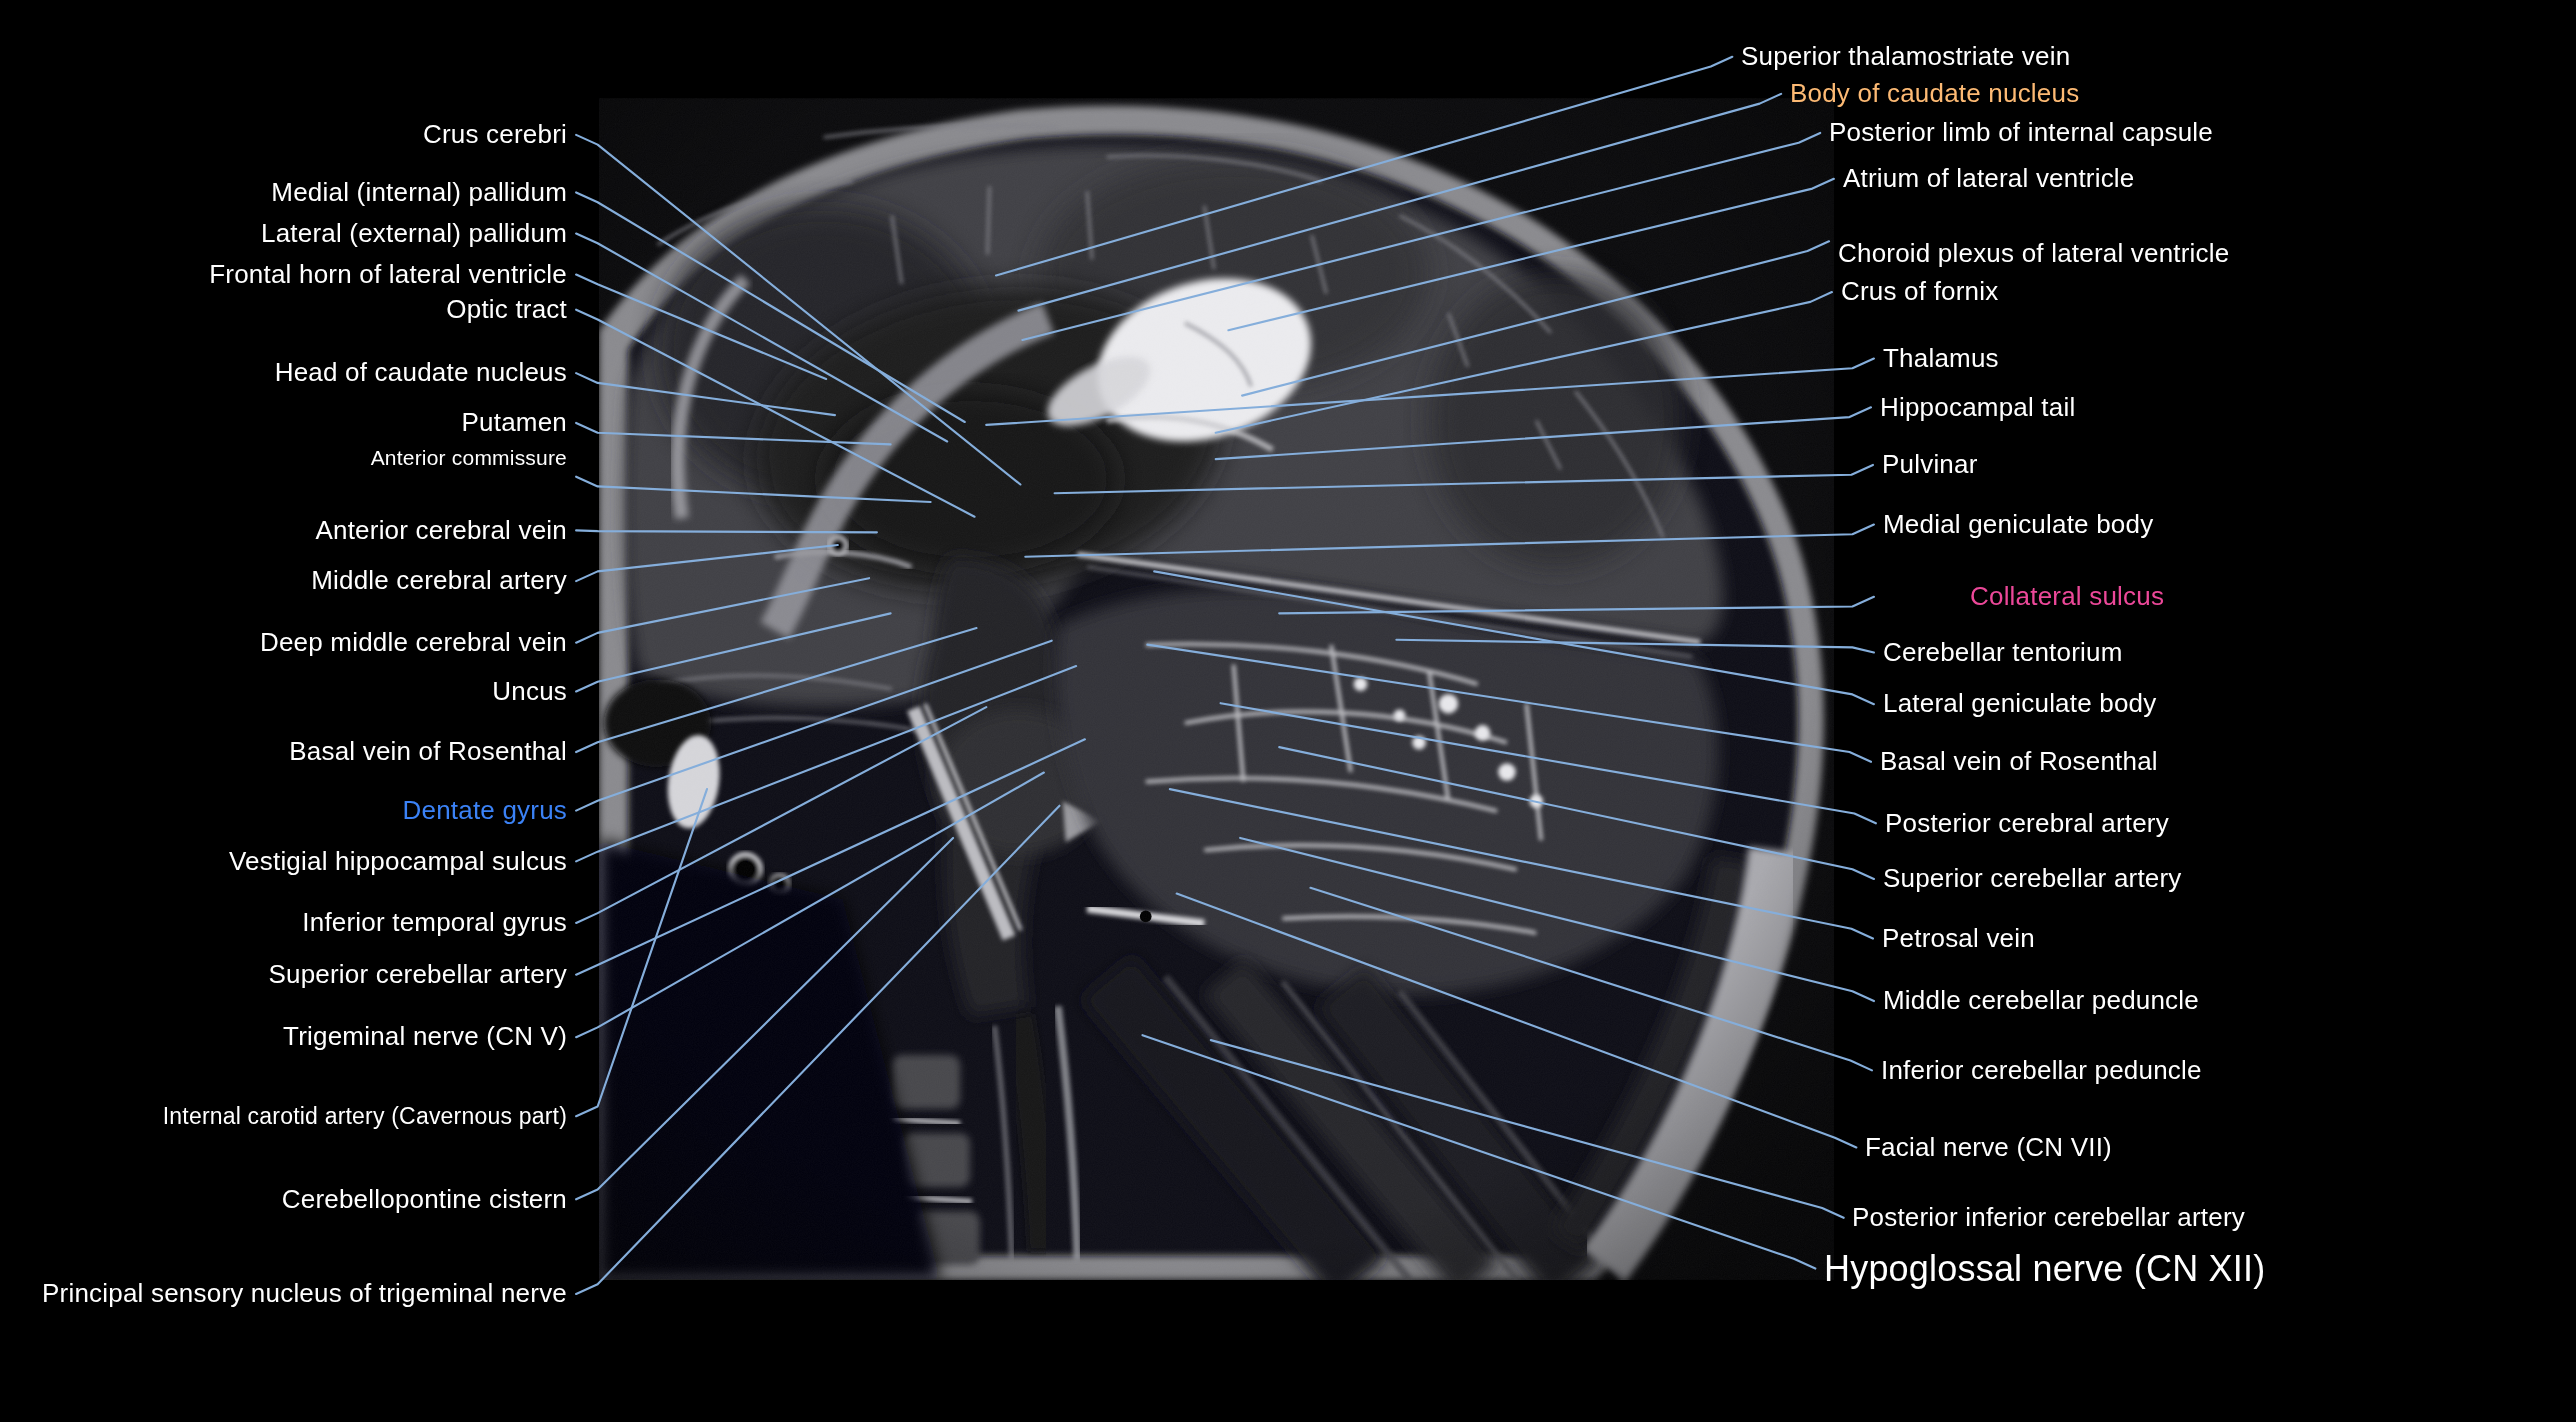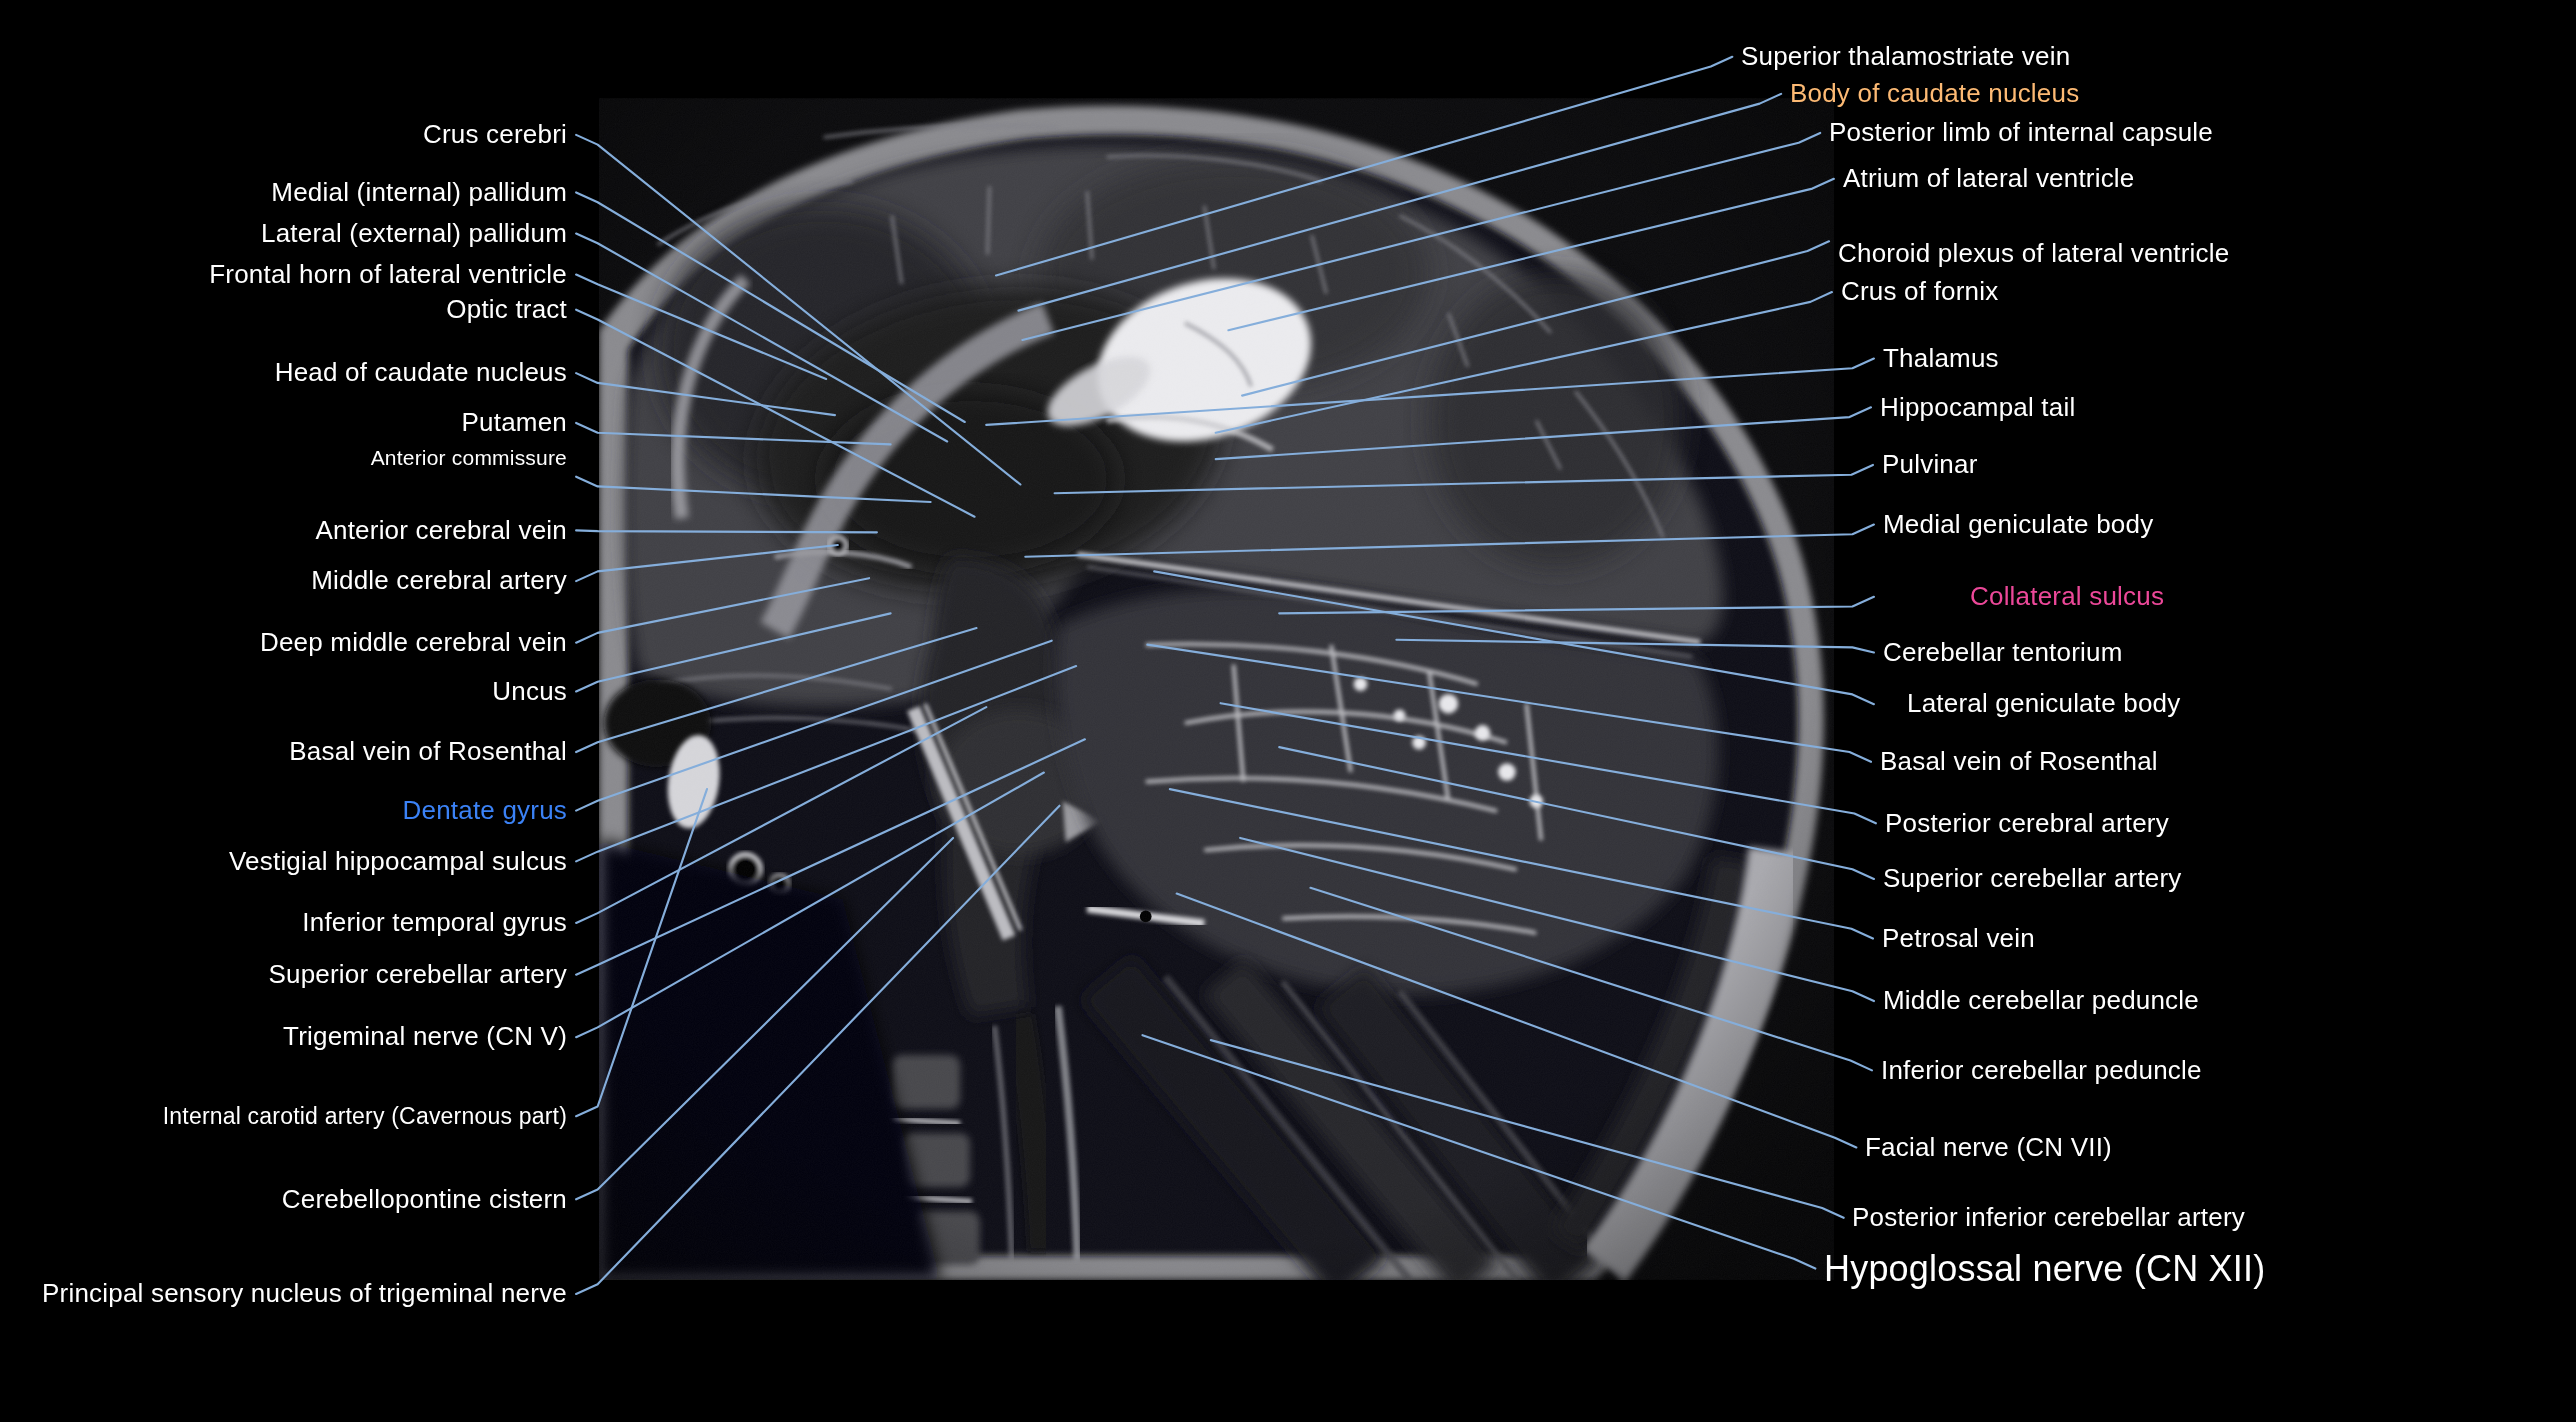--- a/index.html
+++ b/index.html
@@ -257,21 +257,21 @@
       <div class="anat-label right" style="top: 116px; font-size: 26px; color: rgb(255, 255, 255); left: 1829px;">Posterior limb of internal capsule</div>
       <div class="anat-label right" style="top: 162px; font-size: 26px; color: rgb(255, 255, 255); left: 1843px;">Atrium of lateral ventricle</div>
       <div class="anat-label right" style="top: 225px; font-size: 26px; color: rgb(255, 255, 255); left: 1838px; margin-top: 12px;">Choroid plexus of lateral ventricle</div>
       <div class="anat-label right" style="top: 275px; font-size: 26px; color: rgb(255, 255, 255); left: 1841px;">Crus of fornix</div>
       <div class="anat-label right" style="top: 342px; font-size: 26px; color: rgb(255, 255, 255); left: 1883px;">Thalamus</div>
       <div class="anat-label right" style="top: 391px; font-size: 26px; color: rgb(255, 255, 255); left: 1880px;">Hippocampal tail</div>
       <div class="anat-label right" style="top: 448px; font-size: 26px; color: rgb(255, 255, 255); left: 1882px;">Pulvinar</div>
       <div class="anat-label right" style="top: 508px; font-size: 26px; color: rgb(255, 255, 255); left: 1883px;">Medial geniculate body</div>
       <div class="anat-label right" style="top: 580px; font-size: 26px; color: #ec4899; left: 1970px;">Collateral sulcus</div>
       <div class="anat-label right" style="top: 636px; font-size: 26px; color: rgb(255, 255, 255); left: 1883px;">Cerebellar tentorium</div>
-      <div class="anat-label right" style="top: 687px; font-size: 26px; color: rgb(255, 255, 255); left: 1883px; margin-left: 24px;">Lateral geniculate body</div>
+      <div class="anat-label right" style="top: 687px; font-size: 26px; color: rgb(255, 255, 255); left: 1883px;">Lateral geniculate body</div>
       <div class="anat-label right" style="top: 745px; font-size: 26px; color: rgb(255, 255, 255); left: 1880px;">Basal vein of Rosenthal</div>
       <div class="anat-label right" style="top: 807px; font-size: 26px; color: rgb(255, 255, 255); left: 1885px;">Posterior cerebral artery</div>
       <div class="anat-label right" style="top: 862px; font-size: 26px; color: rgb(255, 255, 255); left: 1883px;">Superior cerebellar artery</div>
       <div class="anat-label right" style="top: 922px; font-size: 26px; color: rgb(255, 255, 255); left: 1882px;">Petrosal vein</div>
       <div class="anat-label right" style="top: 984px; font-size: 26px; color: rgb(255, 255, 255); left: 1883px;">Middle cerebellar peduncle</div>
       <div class="anat-label right" style="top: 1054px; font-size: 26px; color: rgb(255, 255, 255); left: 1881px;">Inferior cerebellar peduncle</div>
       <div class="anat-label right" style="top: 1131px; font-size: 26px; color: rgb(255, 255, 255); left: 1865px;">Facial nerve (CN VII)</div>
       <div class="anat-label right" style="top: 1201px; font-size: 26px; color: rgb(255, 255, 255); left: 1852px;">Posterior inferior cerebellar artery</div>
       <div class="anat-label right" style="top: 1252px; font-size: 36px; color: rgb(255, 255, 255); left: 1824px;">Hypoglossal nerve (CN XII)</div>
     </div>

